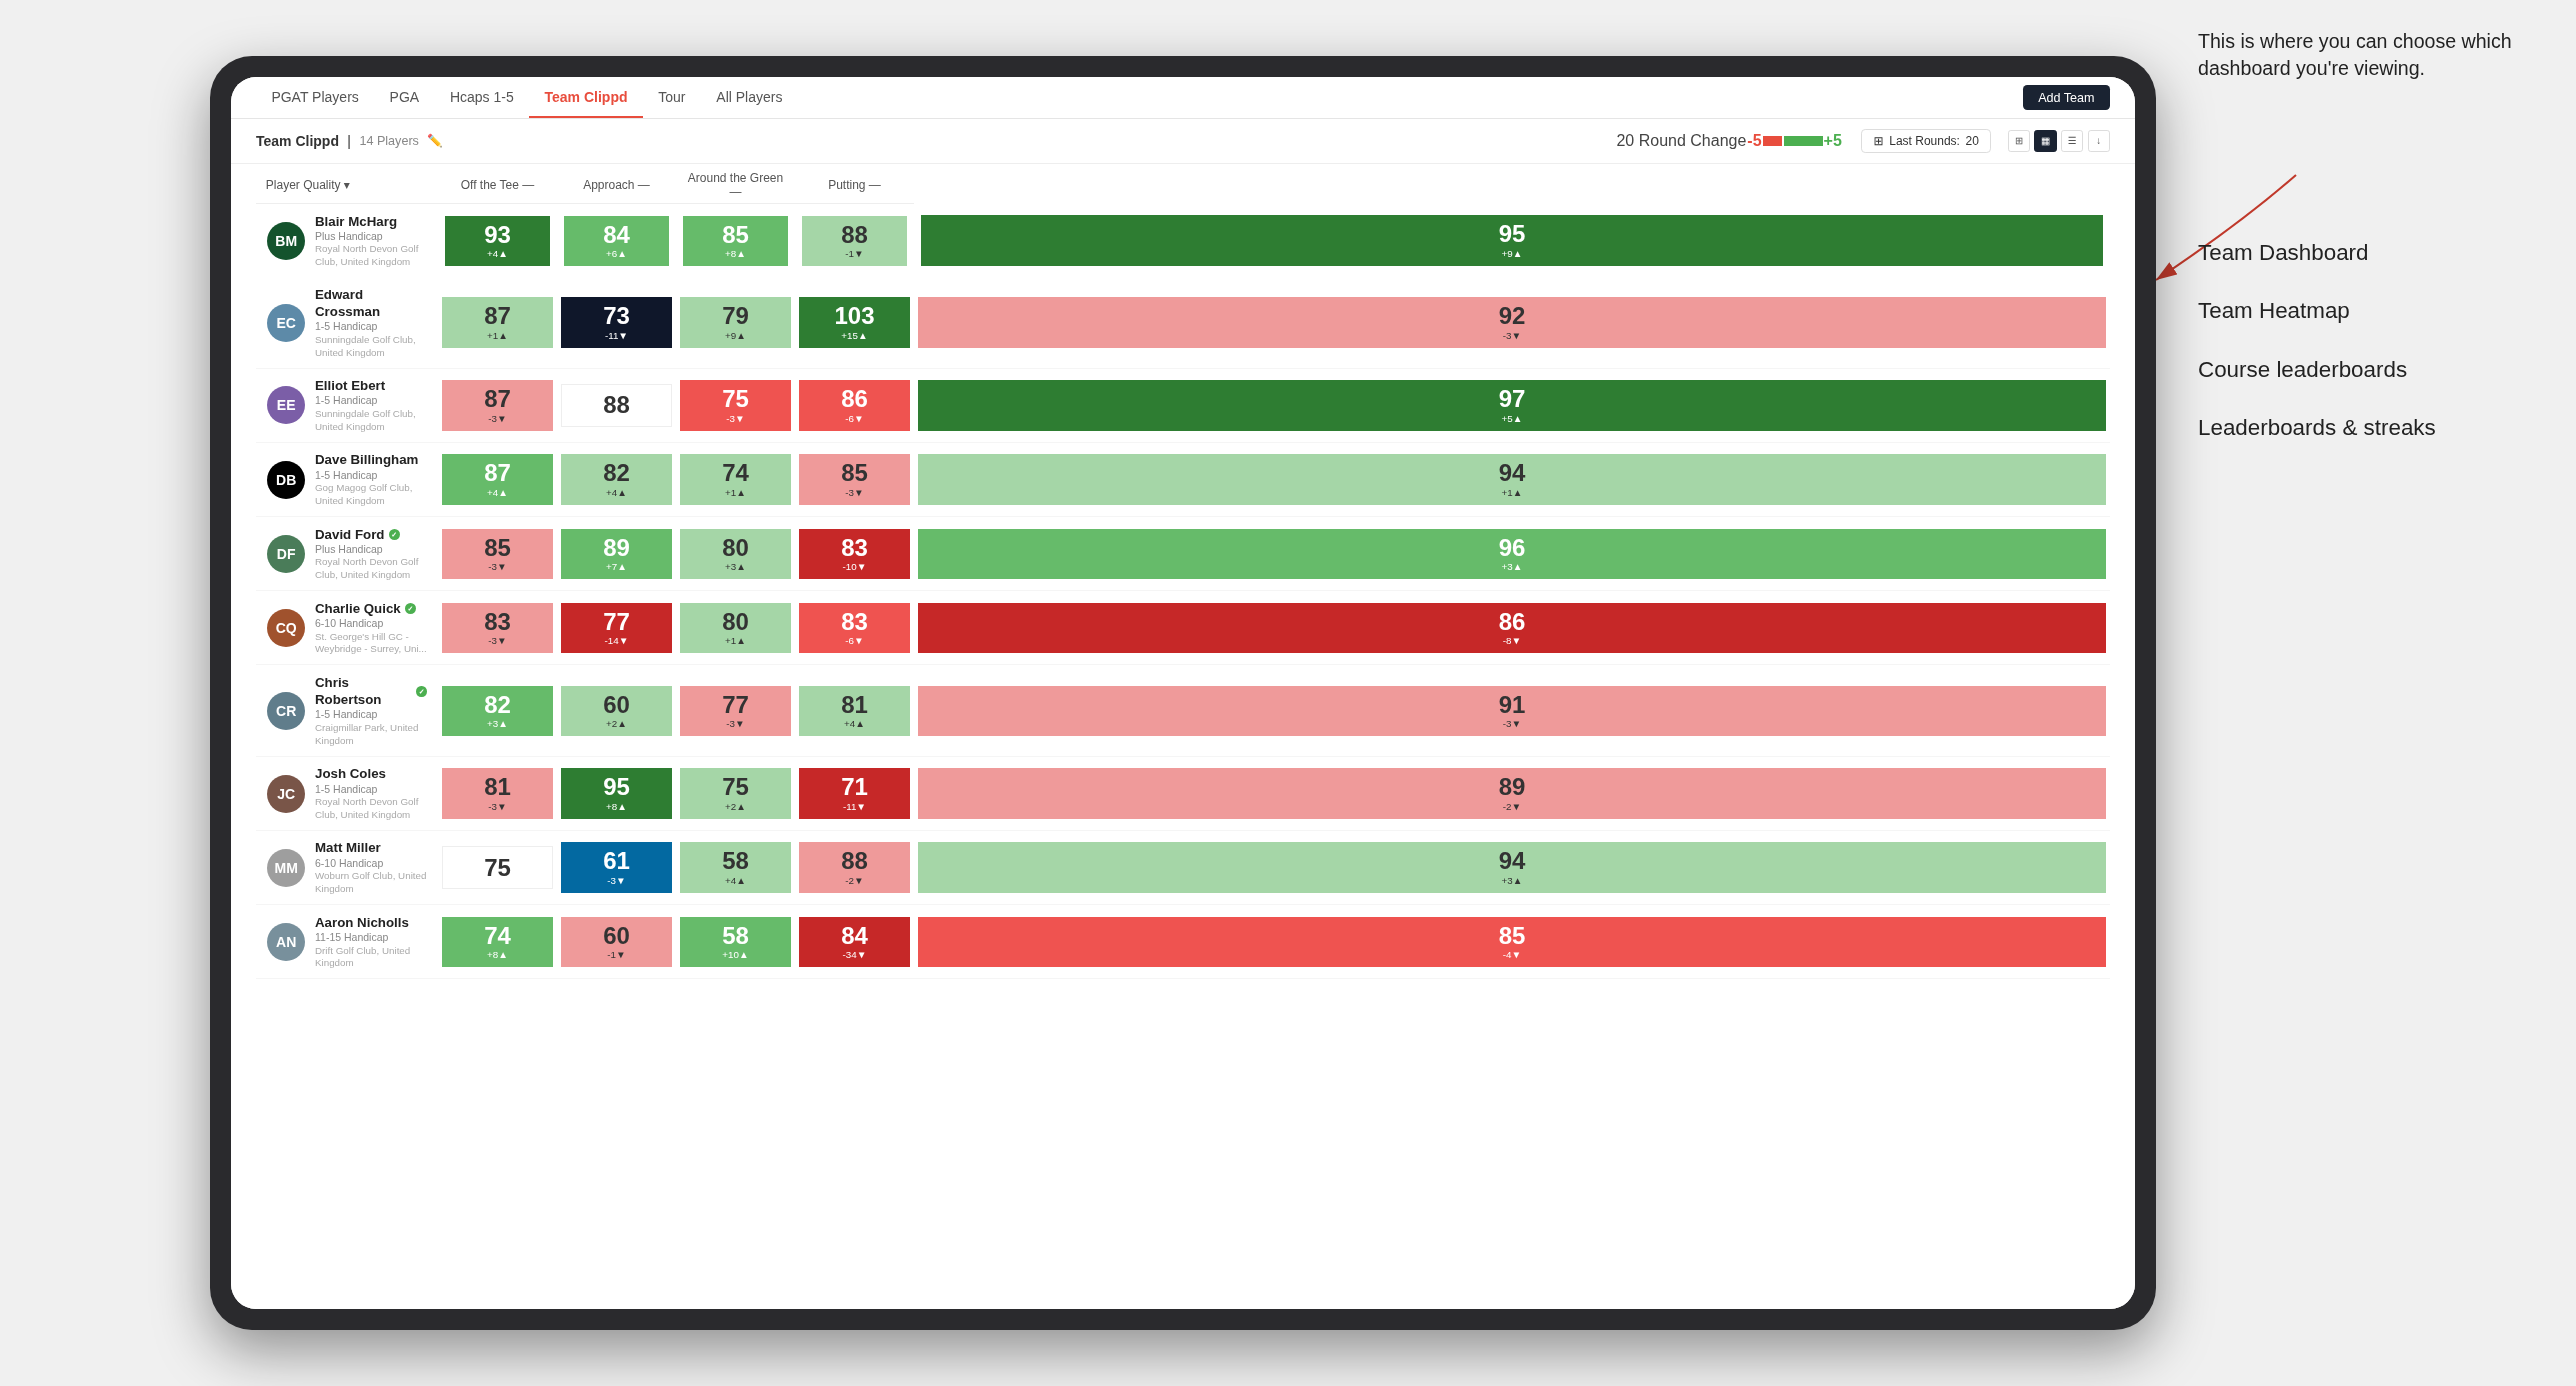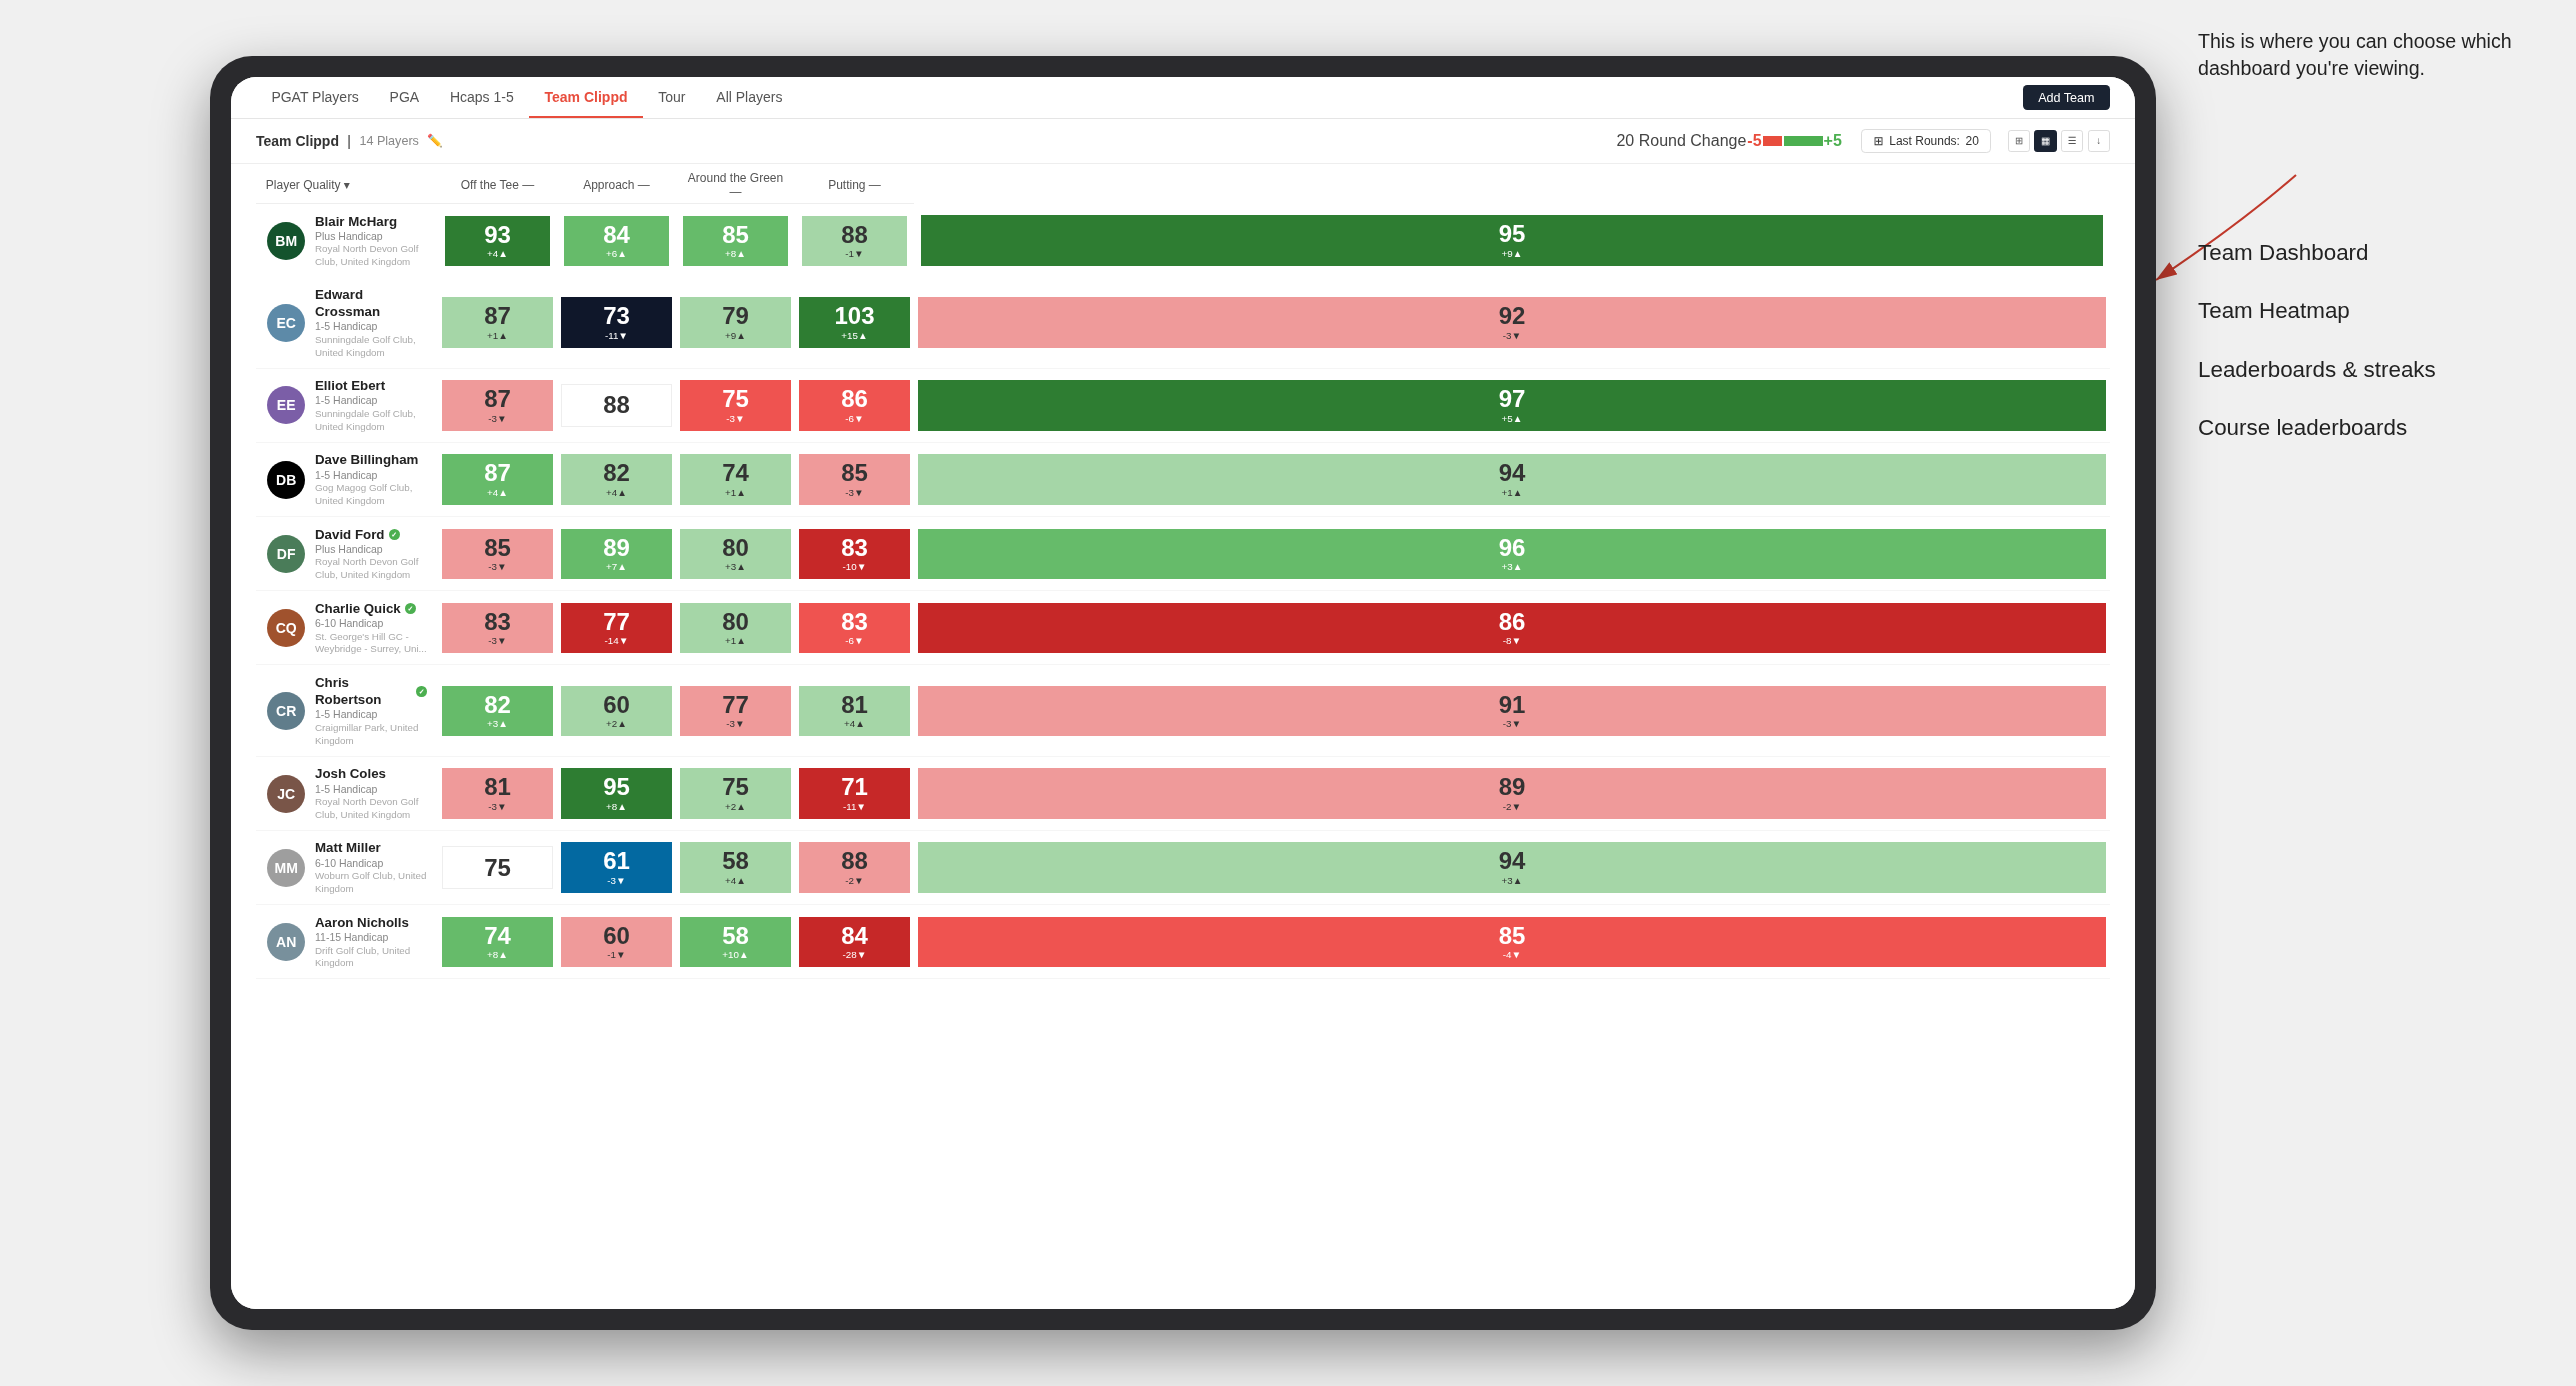--- a/index.html
+++ b/index.html
@@ -362,22 +362,22 @@
     <marker id="arrowhead" markerWidth="10" markerHeight="7" refX="10" refY="3.5" orient="auto">
       <polygon points="0 0, 10 3.5, 0 7" fill="#c0392b"></polygon>
     </marker>
   </defs>
   <path d="M 280 10 Q 200 80 80 160" stroke="#c0392b" stroke-width="3" fill="none" marker-end="url(#arrowhead)"></path>
 </svg>
 
 <div class="dashboard-options">
   <div>Team Dashboard</div>
   <div>Team Heatmap</div>
+  <div>Course leaderboards</div>
   <div>Leaderboards &amp; streaks</div>
-  <div>Course leaderboards</div>
 </div>
 
 <div class="tablet-frame">
   <div class="tablet-screen">
 
 
     <div class="sub-nav">
       <div class="sub-nav-links">
         <a class="sub-nav-link">PGAT Players</a>
         <a class="sub-nav-link">PGA</a>
@@ -884,21 +884,21 @@
     </td>
                 <td class="score-cell">
       <div class="score-box" style="background:#66bb6a;color:#fff;">
         <span class="score-number">58</span>
         <span class="score-change">+10▲</span>
       </div>
     </td>
                 <td class="score-cell">
       <div class="score-box" style="background:#c62828;color:#fff;">
         <span class="score-number">84</span>
-        <span class="score-change">-28▼</span>
+        <span class="score-change">-34▼</span>
       </div>
     </td>
                 <td class="score-cell">
       <div class="score-box" style="background:#ef5350;color:#fff;">
         <span class="score-number">85</span>
         <span class="score-change">-4▼</span>
       </div>
     </td>
               </tr>
             </tbody>

